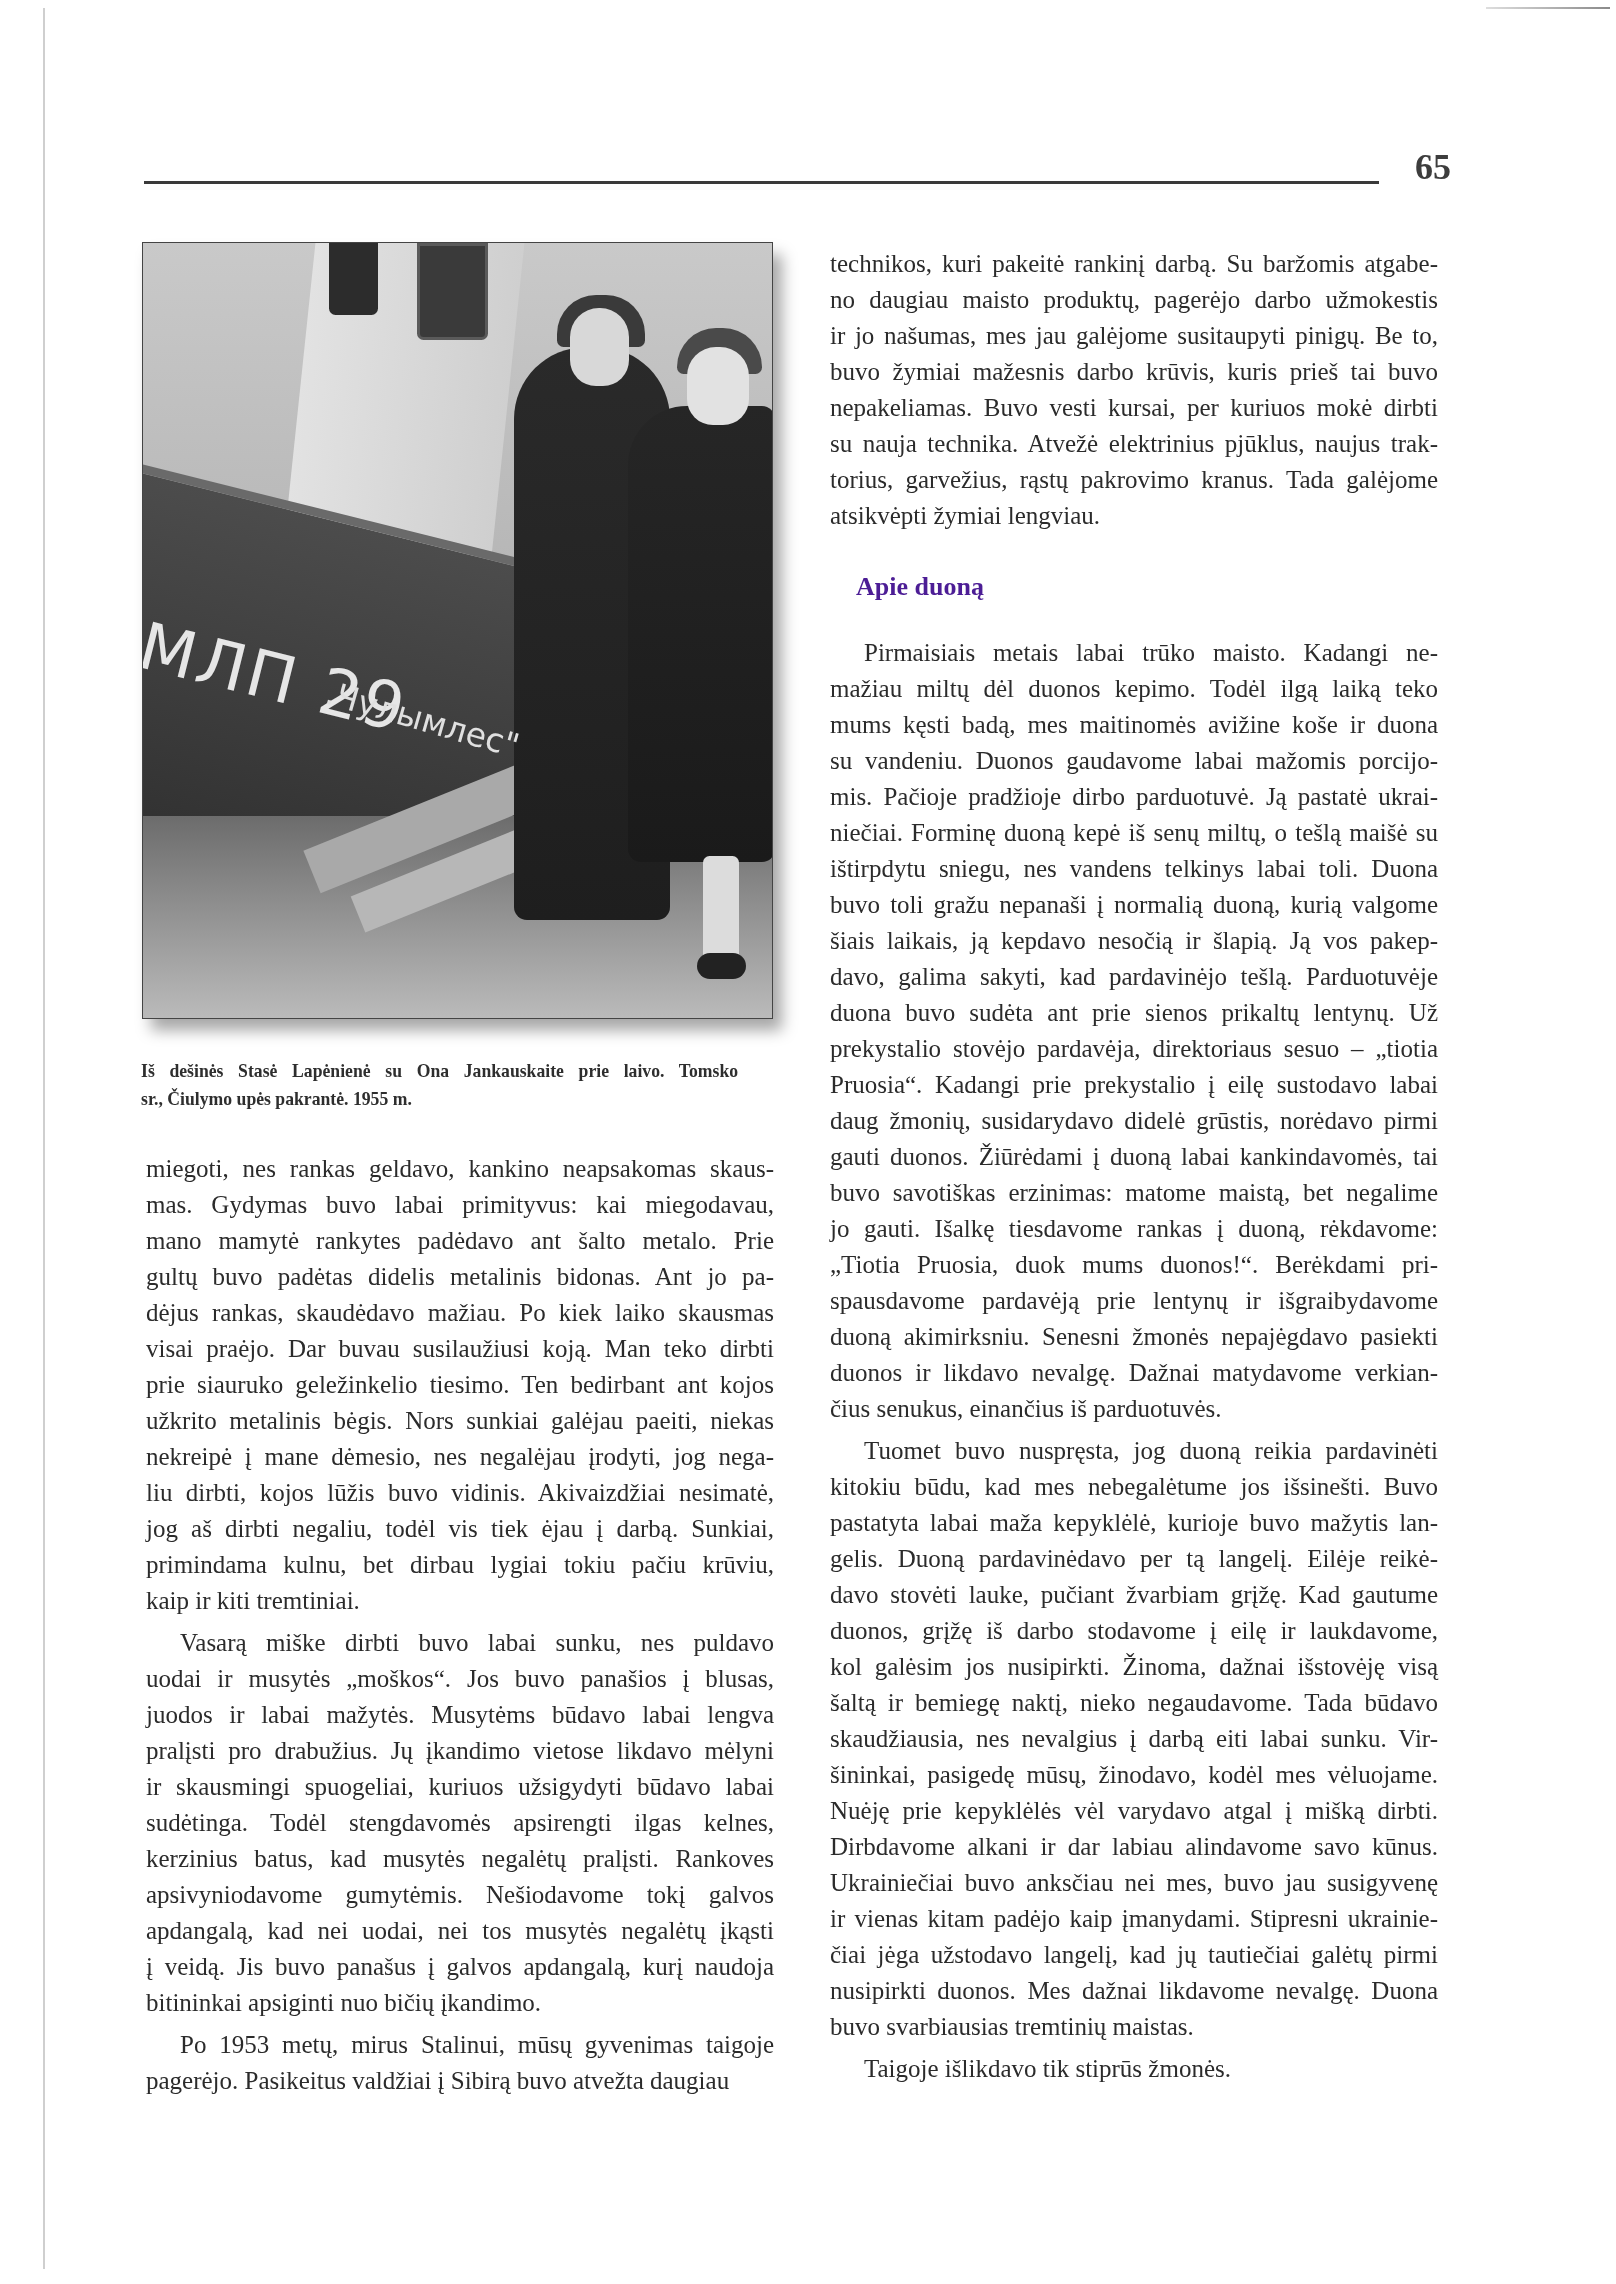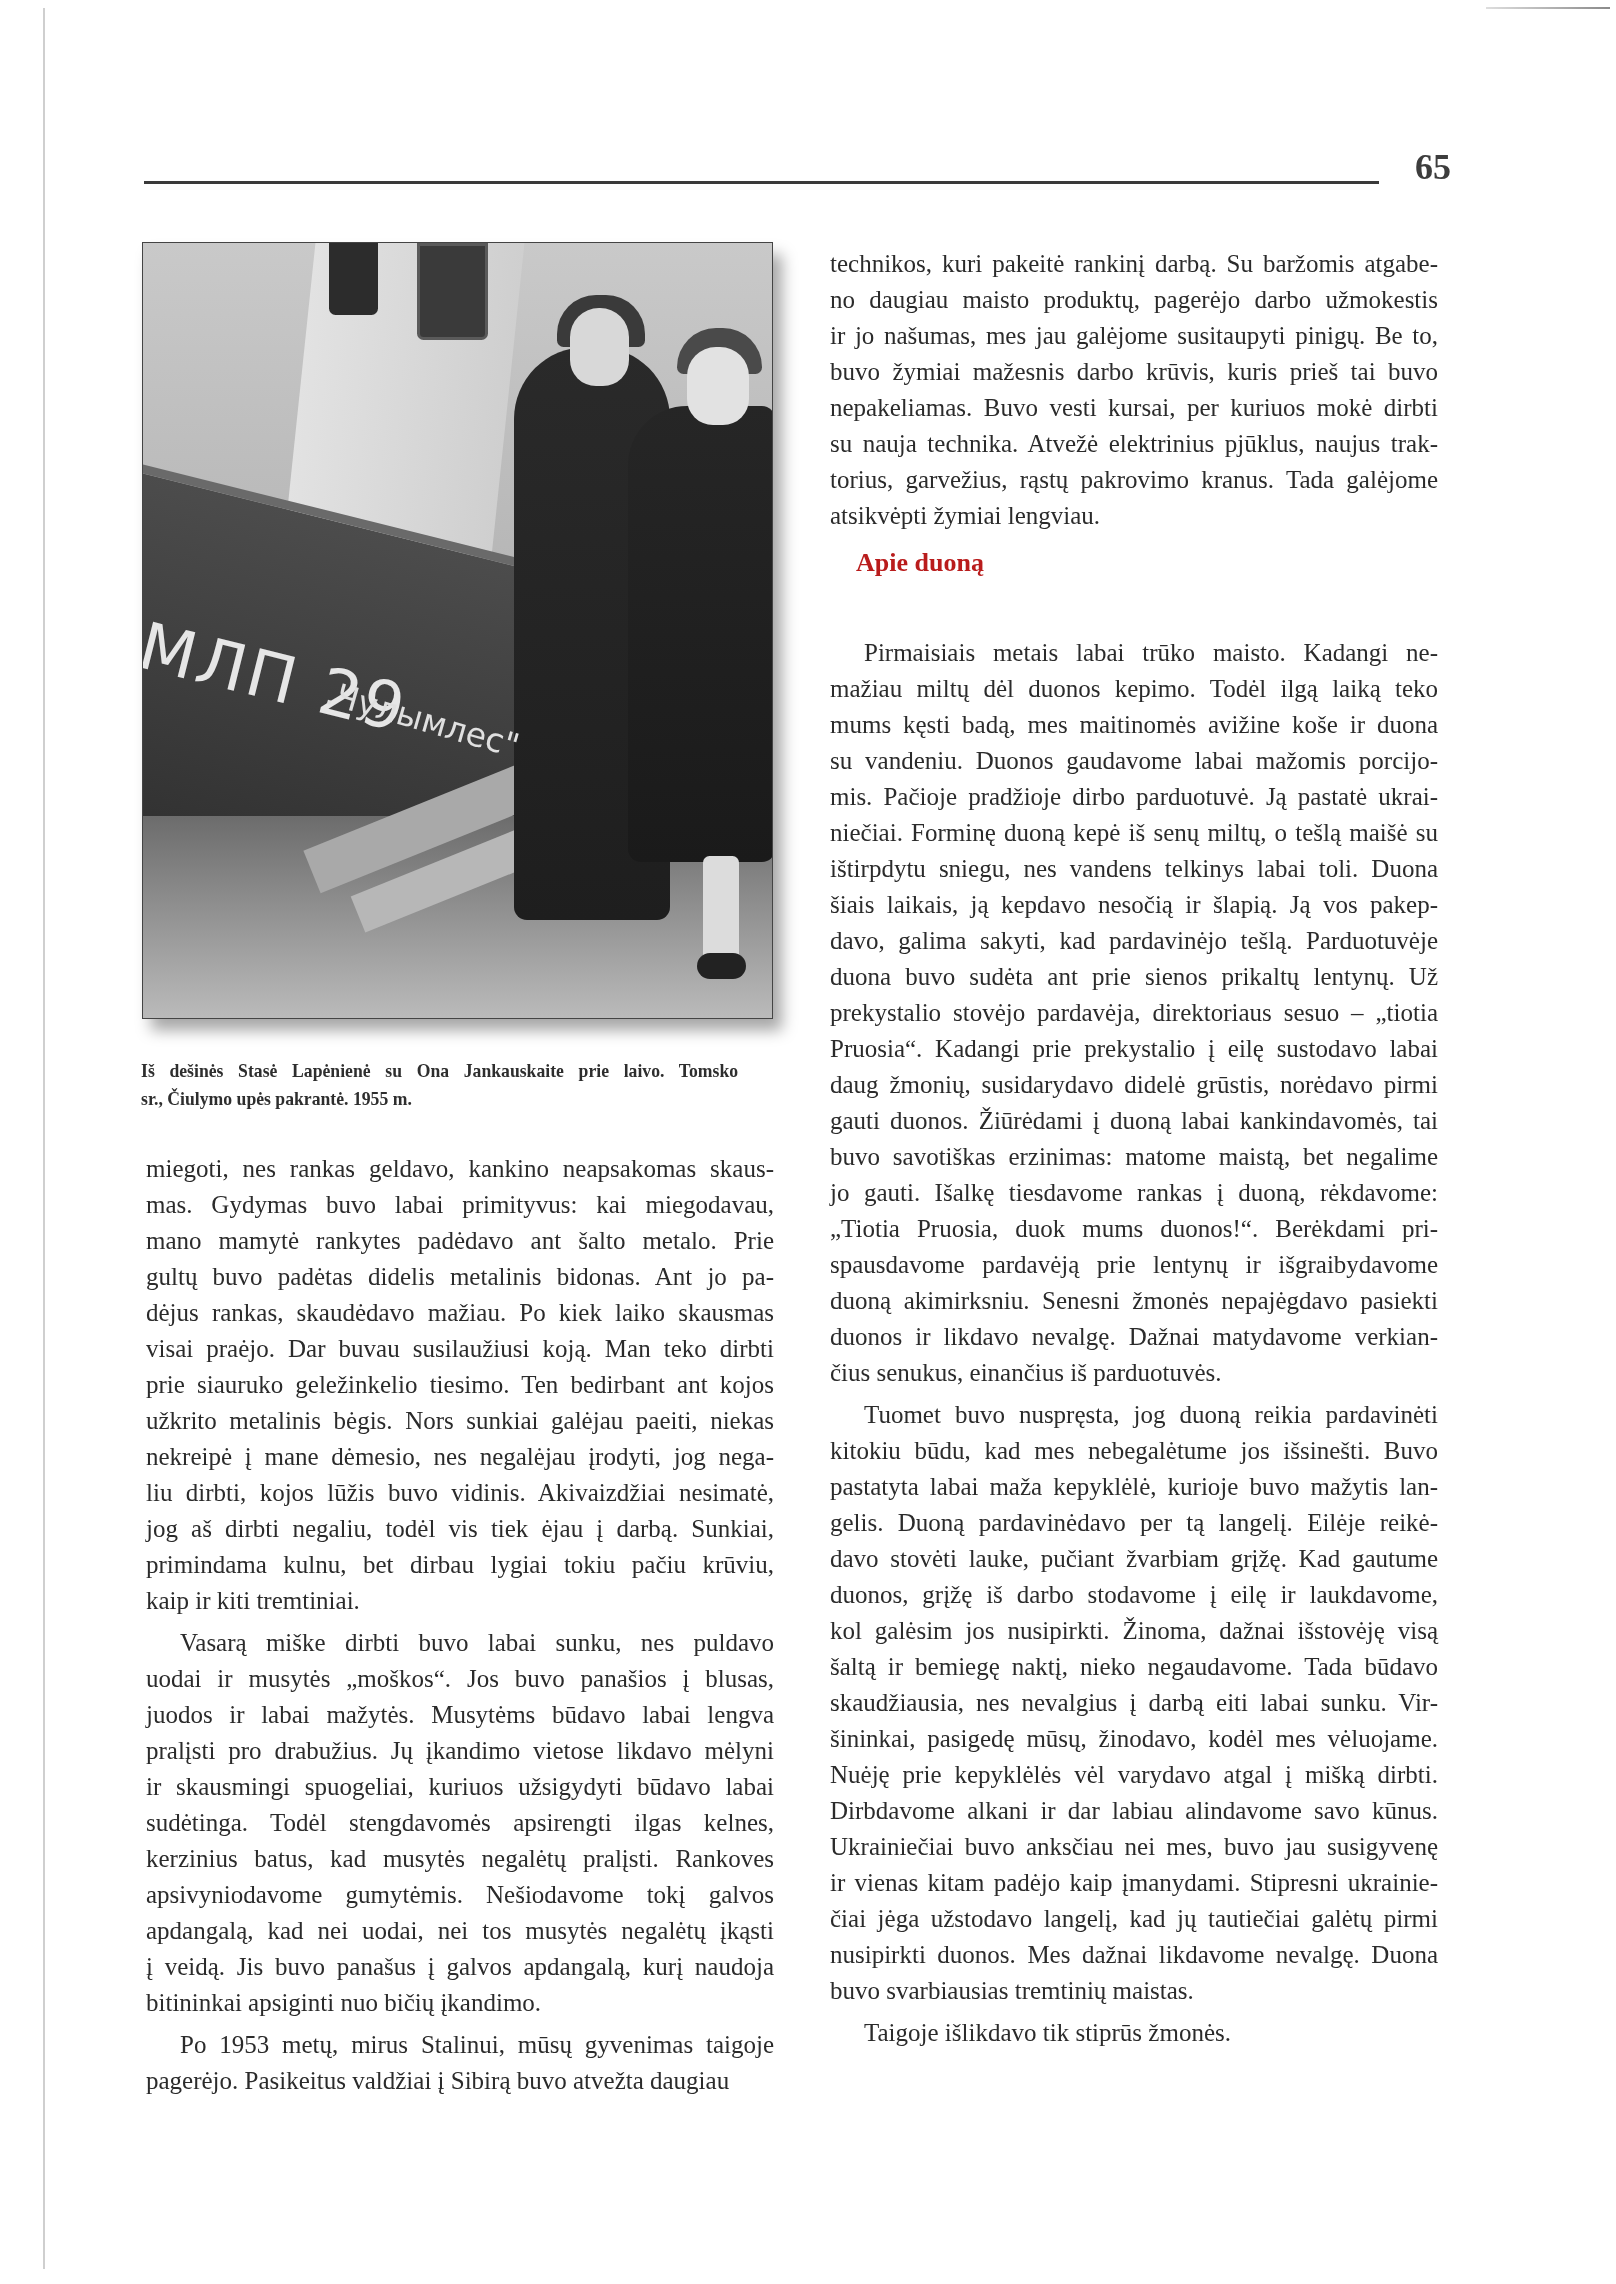--- a/index.html
+++ b/index.html
@@ -43,22 +43,22 @@
                transform:rotate(16deg); transform-origin:left top; white-space:nowrap; }
 
   .caption { position:absolute; left:141px; top:1057px; width:642px; font-family:"Liberation Serif", serif;
              font-weight:bold; font-size:19px; line-height:28px; color:#2e2e2e; transform:scaleX(0.93); transform-origin:left top; }
 
   .col { position:absolute; font-size:25px; line-height:36px; text-align:justify; color:#2b2b2b; }
   .col p { margin:6px; }
   .col-left { left:140px; top:1145px; width:640px; }
   .col-right-top { left:824px; top:240px; width:620px; }
   .col-right-main { left:824px; top:629px; width:620px; }
-  .section-heading { position:absolute; left:856px; top:548px; font-family:"Liberation Serif", serif;
-                     font-weight:bold; font-size:26px; color:#b91c1c; }
+  .section-heading { position:absolute; left:856px; top:572px; font-family:"Liberation Serif", serif;
+                     font-weight:bold; font-size:26px; color:#4c1d95; }
   .line { display:block; text-align:justify; text-align-last:justify; white-space:nowrap; }
   .line.last { text-align-last:left; }
   .line.ind { padding-left:34px; }
 </style>
 </head>
 <body>
 
 <div class="scan-edge-left"></div>
 <div class="scan-edge-top"></div>
 
@@ -145,20 +145,21 @@
 
 <div class="col col-right-main" id="col-right-main">
     <p>
       <span class="line ind">Pirmaisiais metais labai trūko maisto. Kadangi ne-</span>
       <span class="line">mažiau miltų dėl duonos kepimo. Todėl ilgą laiką teko</span>
       <span class="line">mums kęsti badą, mes maitinomės avižine koše ir duona</span>
       <span class="line">su vandeniu. Duonos gaudavome labai mažomis porcijo-</span>
       <span class="line">mis. Pačioje pradžioje dirbo parduotuvė. Ją pastatė ukrai-</span>
       <span class="line">niečiai. Forminę duoną kepė iš senų miltų, o tešlą maišė su</span>
       <span class="line">ištirpdytu sniegu, nes vandens telkinys labai toli. Duona</span>
+      <span class="line">buvo toli gražu nepanaši į normalią duoną, kurią valgome</span>
       <span class="line">šiais laikais, ją kepdavo nesočią ir šlapią. Ją vos pakep-</span>
       <span class="line">davo, galima sakyti, kad pardavinėjo tešlą. Parduotuvėje</span>
       <span class="line">duona buvo sudėta ant prie sienos prikaltų lentynų. Už</span>
       <span class="line">prekystalio stovėjo pardavėja, direktoriaus sesuo – „tiotia</span>
       <span class="line">Pruosia“. Kadangi prie prekystalio į eilę sustodavo labai</span>
       <span class="line">daug žmonių, susidarydavo didelė grūstis, norėdavo pirmi</span>
       <span class="line">gauti duonos. Žiūrėdami į duoną labai kankindavomės, tai</span>
       <span class="line">buvo savotiškas erzinimas: matome maistą, bet negalime</span>
       <span class="line">jo gauti. Išalkę tiesdavome rankas į duoną, rėkdavome:</span>
       <span class="line">„Tiotia Pruosia, duok mums duonos!“. Berėkdami pri-</span>

